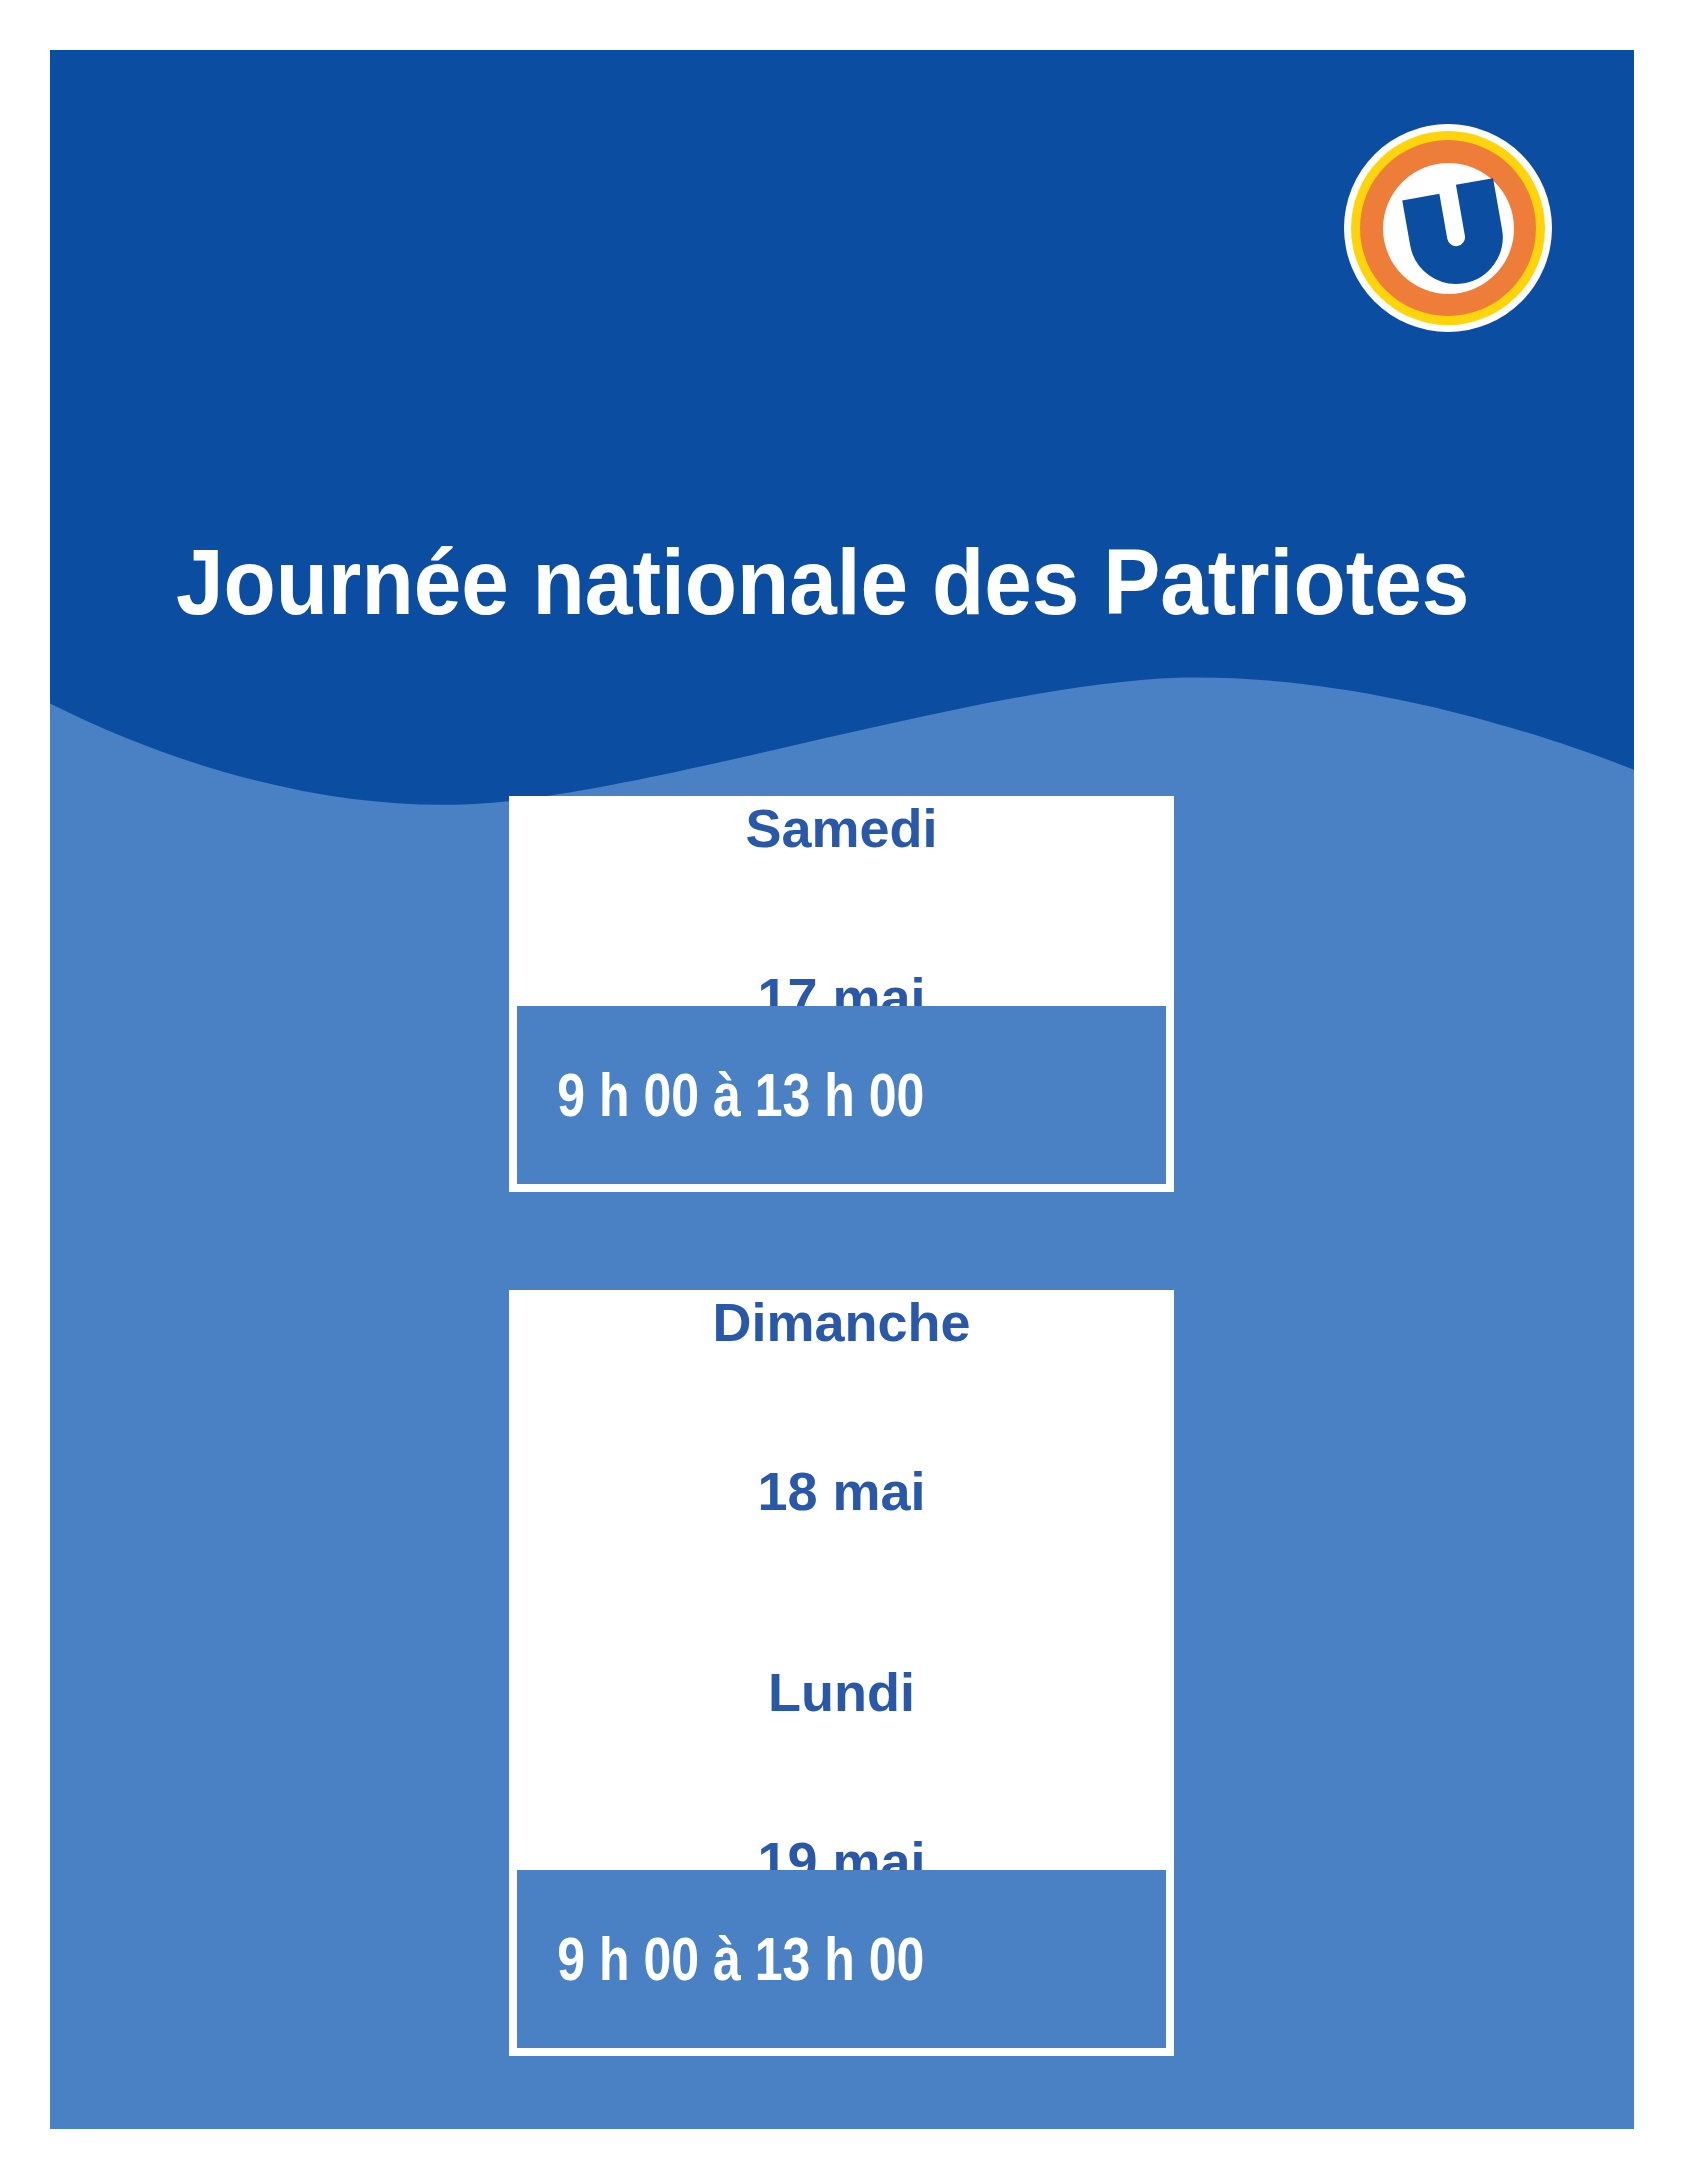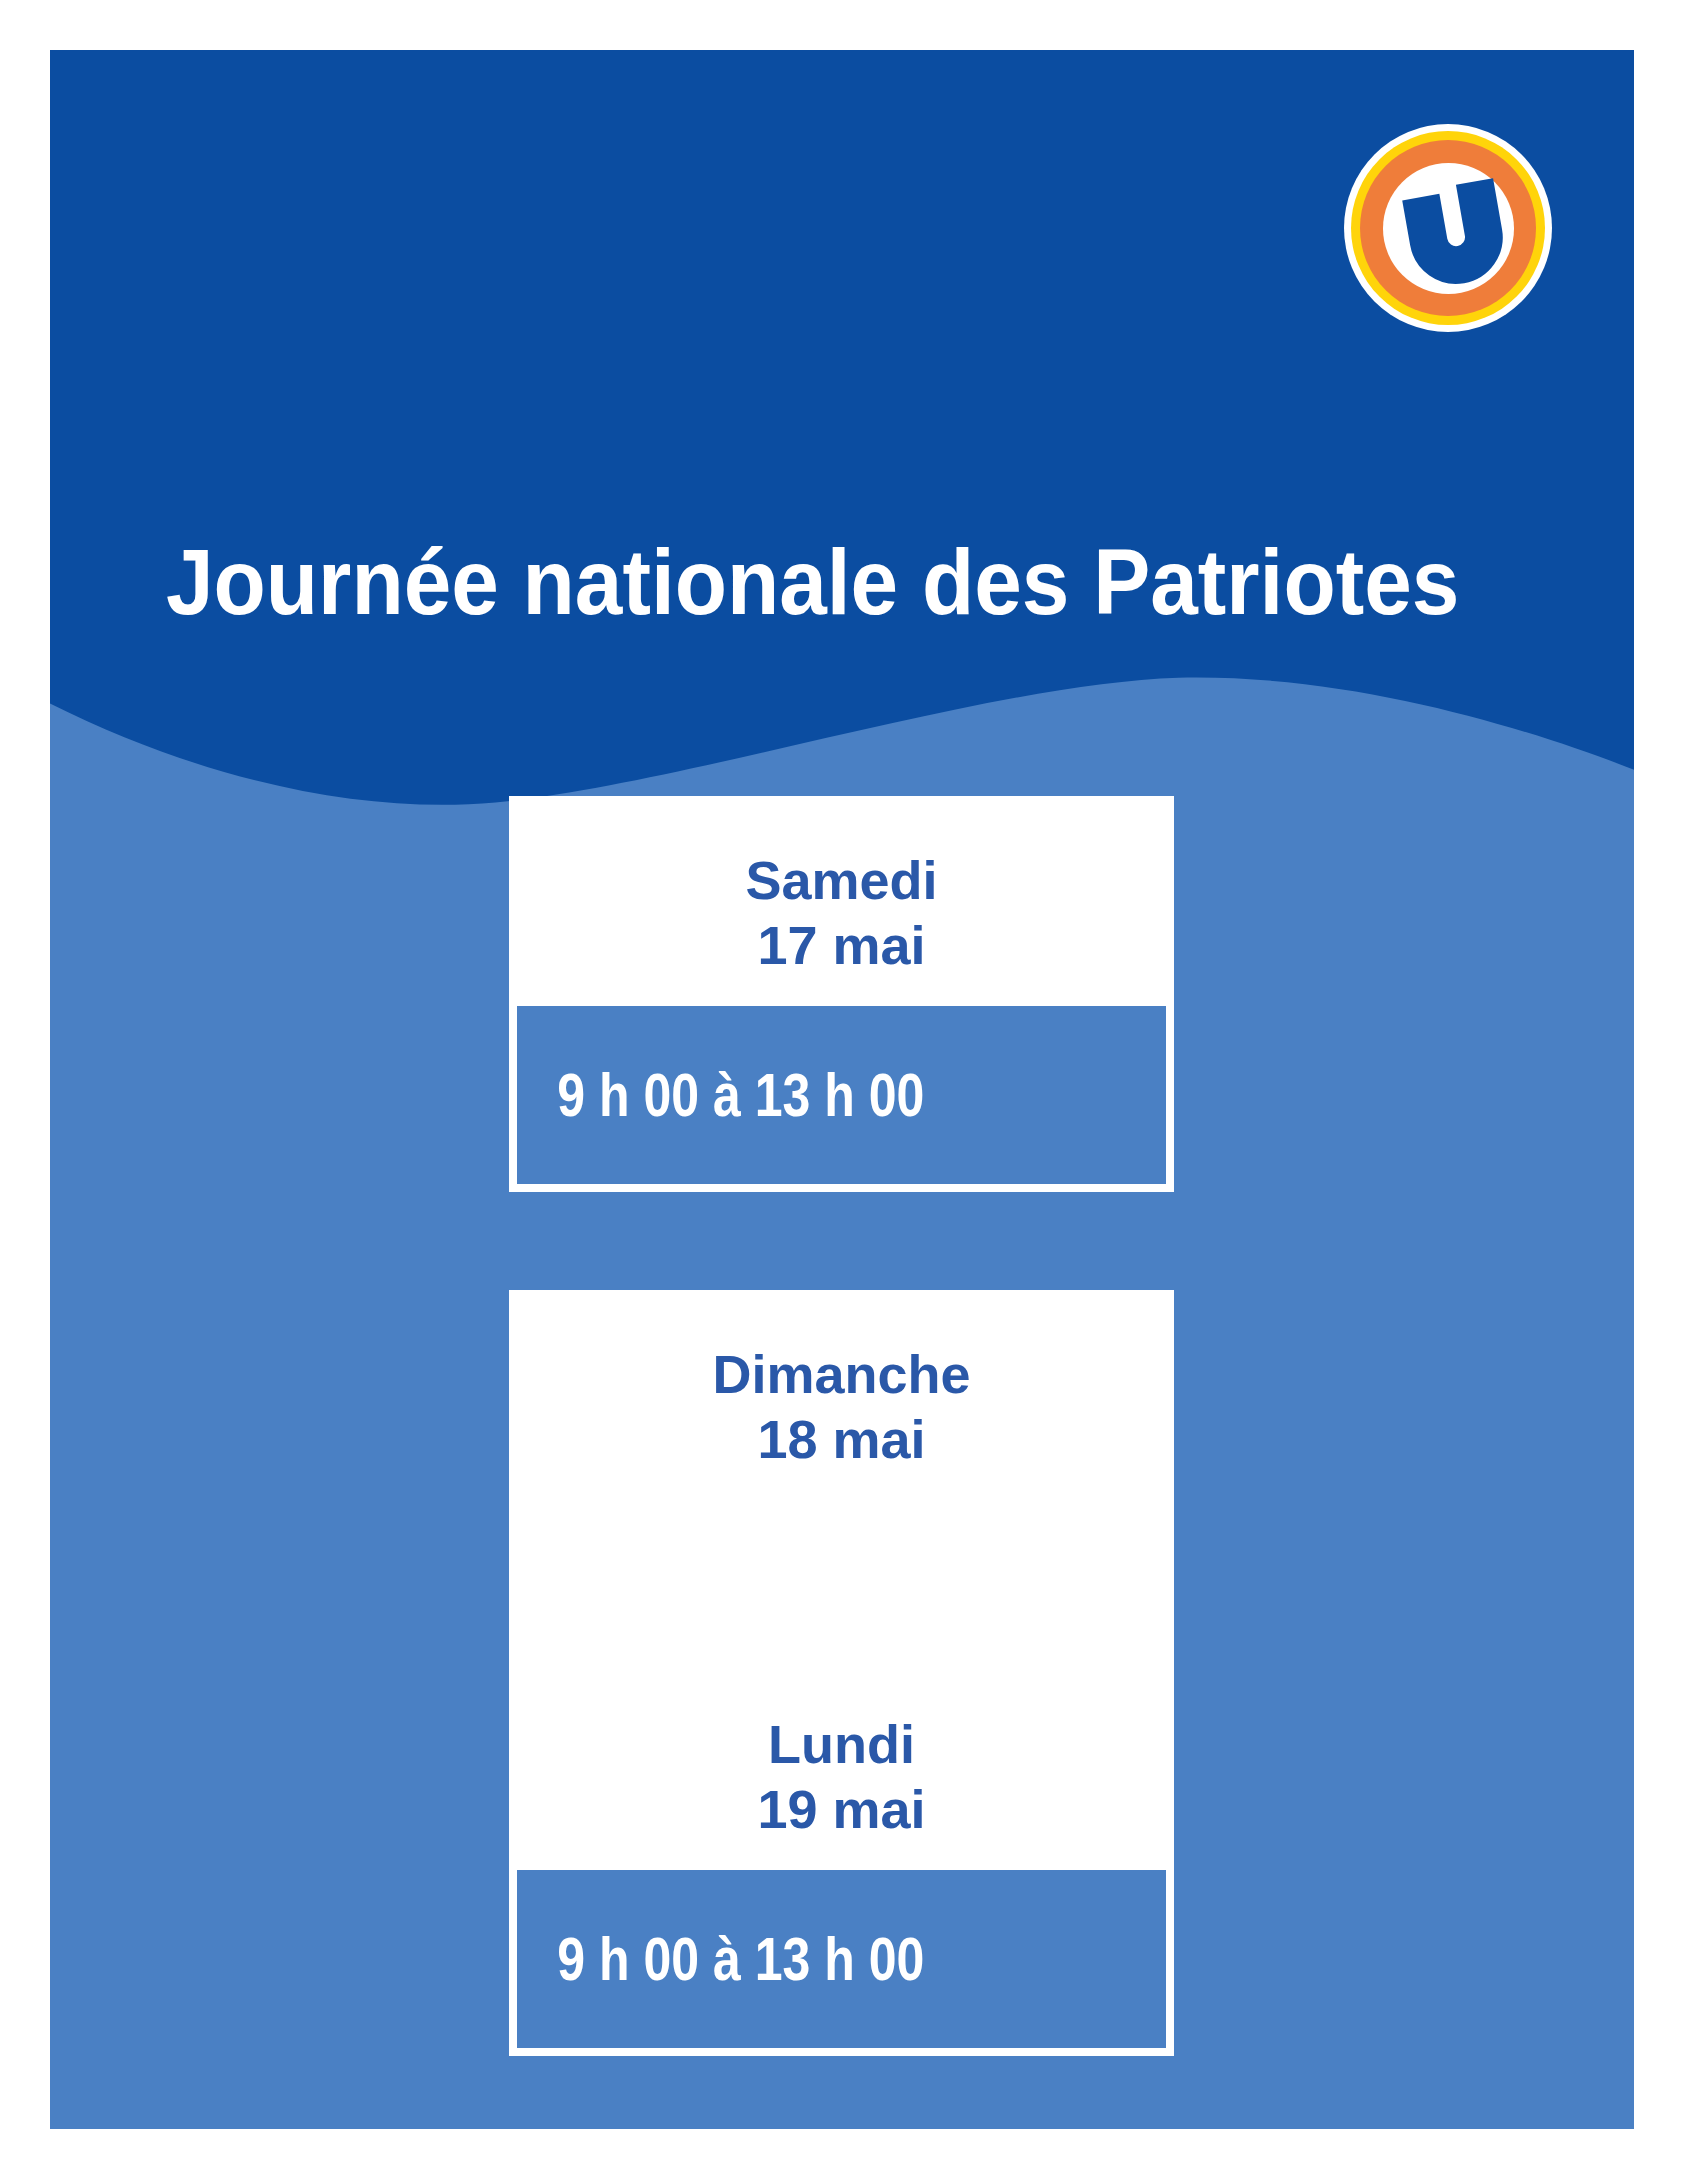--- a/index.html
+++ b/index.html
@@ -47,39 +47,39 @@
   
   .title {
     position: absolute; left: 113px; top: 275px; margin: 0;
     font-family: "DejaVu Serif", serif;
     font-weight: 700; font-size: 178px; line-height: 1;
     letter-spacing: 5px;
     color: var(--text_white, #FFFFFF);
     white-space: nowrap;
   }
   .subtitle {
-    position: absolute; left: 116px; top: 486px; margin: 0;
+    position: absolute; left: 126px; top: 486px; margin: 0;
     font-weight: 700; font-size: 93px; line-height: 1;
     color: var(--text_white, #FFFFFF);
     white-space: nowrap;
   }
   .subtitle-inner { display: inline-block; transform: scaleX(0.92); transform-origin: left center; }
 
   
   .card {
     position: absolute; left: 459px;
     width: 665px; height: 396px;
     background: var(--card_white, #FFFFFF);
   }
   .card-1 { top: 746px; }
   .card-2 { top: 1240px; }
   .card-3 { top: 1610px; }
   .day-zone {
     position: absolute; left: 0; right: 0; top: 0; height: 234px;
-    display: flex; flex-direction: column; align-items: center; justify-content: center;
+    display: flex; flex-direction: column; align-items: center; justify-content: space-between;
     color: var(--day_text_blue, #2A58A8);
     font-weight: 700; font-size: 54px; line-height: 65px;
     text-align: center;
   }
   .band {
     position: absolute; left: 8px; right: 8px; bottom: 8px; height: 178px;
     background: var(--body_blue, #4A80C4);
     display: flex; align-items: center; justify-content: flex-start;
     color: var(--hours_text_white, #FFFFFF);
     font-weight: 700; font-size: 61px;

